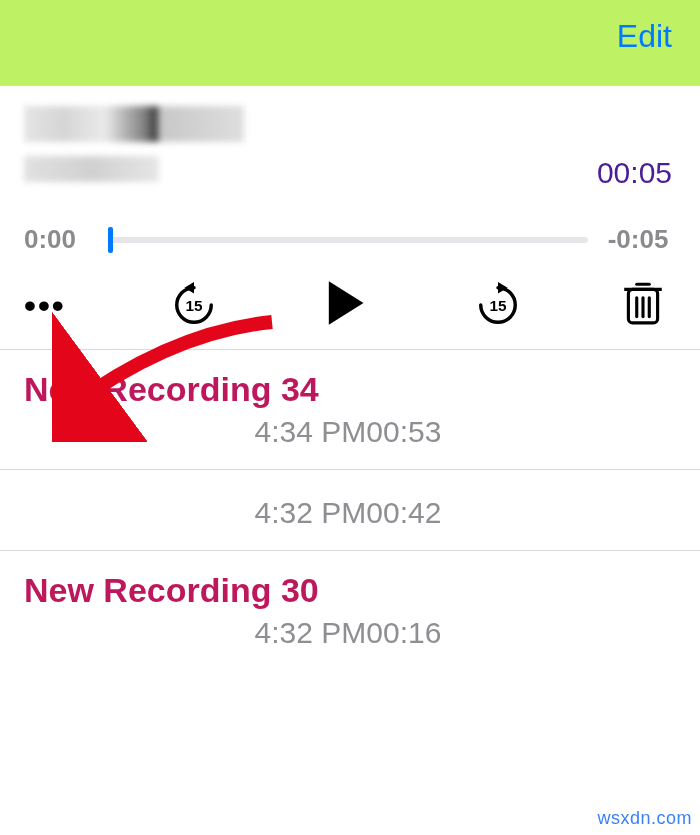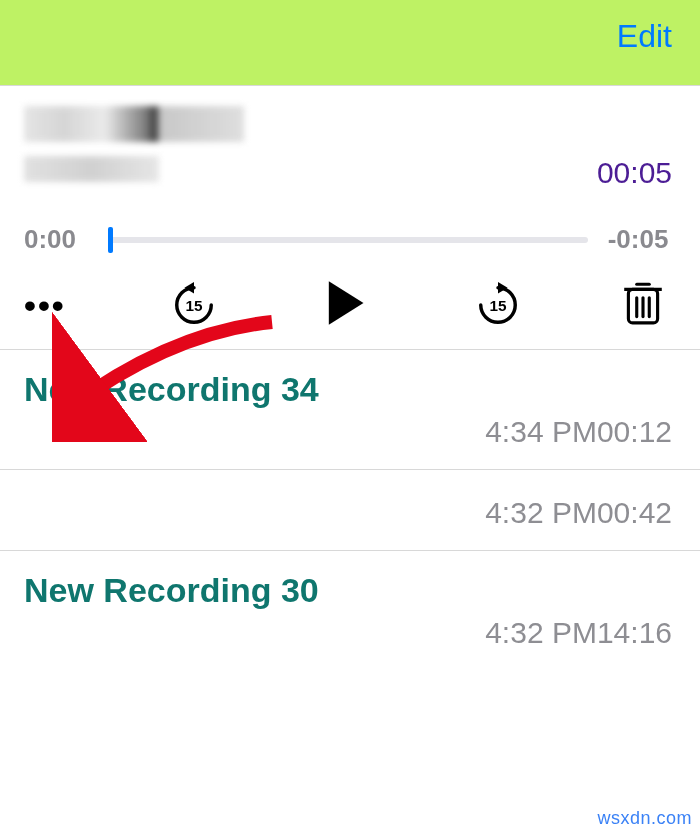--- a/index.html
+++ b/index.html
@@ -110,25 +110,25 @@
     .trash {
       cursor: pointer;
     }
     .list-row {
       border-bottom: 1px solid #d8d8d8;
       padding: 20px 28px 20px 24px;
     }
     .list-title {
       font-size: 34px;
       font-weight: 600;
-      color: #0f766e;
+      color: #be185d;
     }
     .list-meta {
       display: flex;
-      justify-content: flex-end;
+      justify-content: center;
       margin-top: 6px;
       color: #8e8e93;
       font-size: 30px;
       font-weight: 400;
     }
     .watermark {
       position: absolute;
       right: 8px;
       bottom: 6px;
       color: #3b82f6;
@@ -199,36 +199,36 @@
         <line x1="26" y1="18" x2="26" y2="36" stroke="#000" stroke-width="3" stroke-linecap="round"></line>
       </svg>
     </div>
   </div>
 </div>
 
 <div class="list-row">
   <div class="list-title">New Recording 34</div>
   <div class="list-meta">
     <span>4:34 PM</span>
-    <span>00:12</span>
+    <span>00:53</span>
   </div>
 </div>
 
 <div class="list-row">
   <div class="list-meta">
     <span>4:32 PM</span>
     <span>00:42</span>
   </div>
 </div>
 
 <div class="list-row" style="border-bottom:none">
   <div class="list-title">New Recording 30</div>
   <div class="list-meta">
     <span>4:32 PM</span>
-    <span>14:16</span>
+    <span>00:16</span>
   </div>
 </div>
 
 <svg class="arrow" width="240" height="130">
   <defs>
     <marker id="ah" markerWidth="18" markerHeight="14" refX="3" refY="7" orient="auto">
       <polygon points="0,0 18,7 0,14" fill="#e3061a"></polygon>
     </marker>
   </defs>
   <path d="M220 10 Q 120 20 18 95" fill="none" stroke="#e3061a" stroke-width="14" marker-end="url(#ah)"></path>

